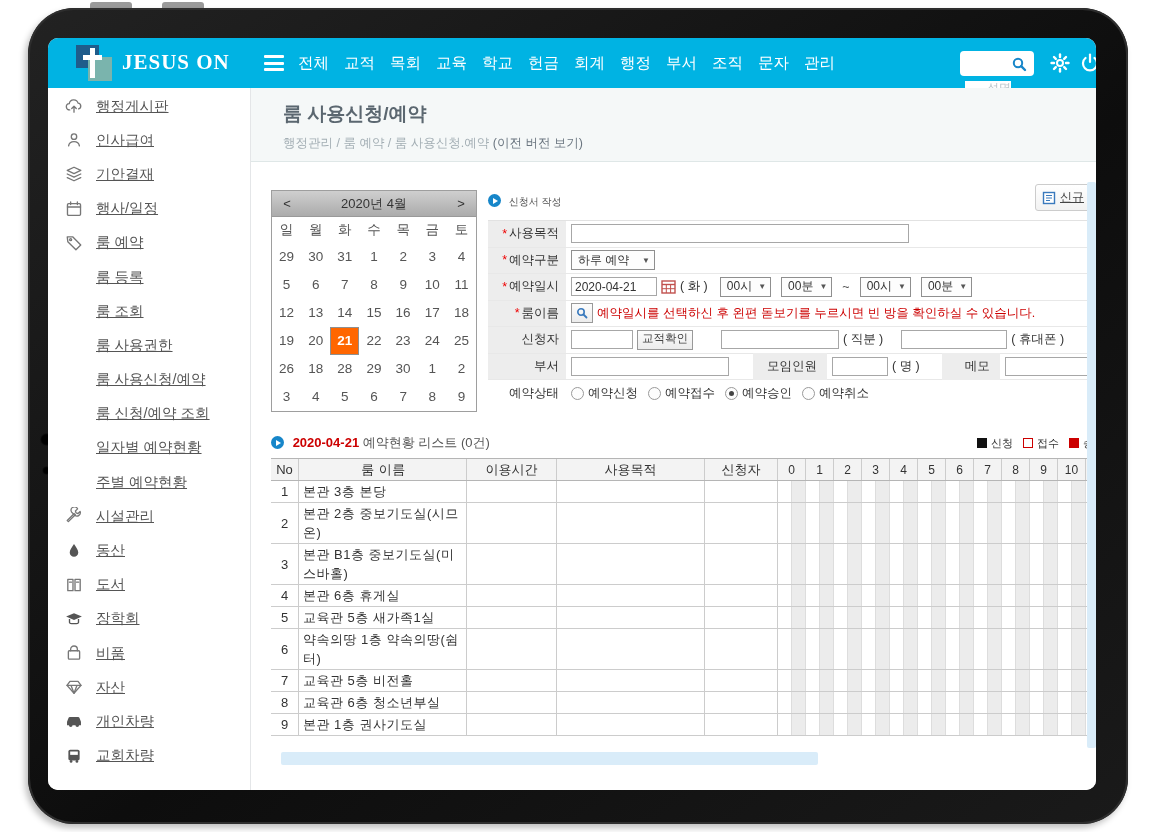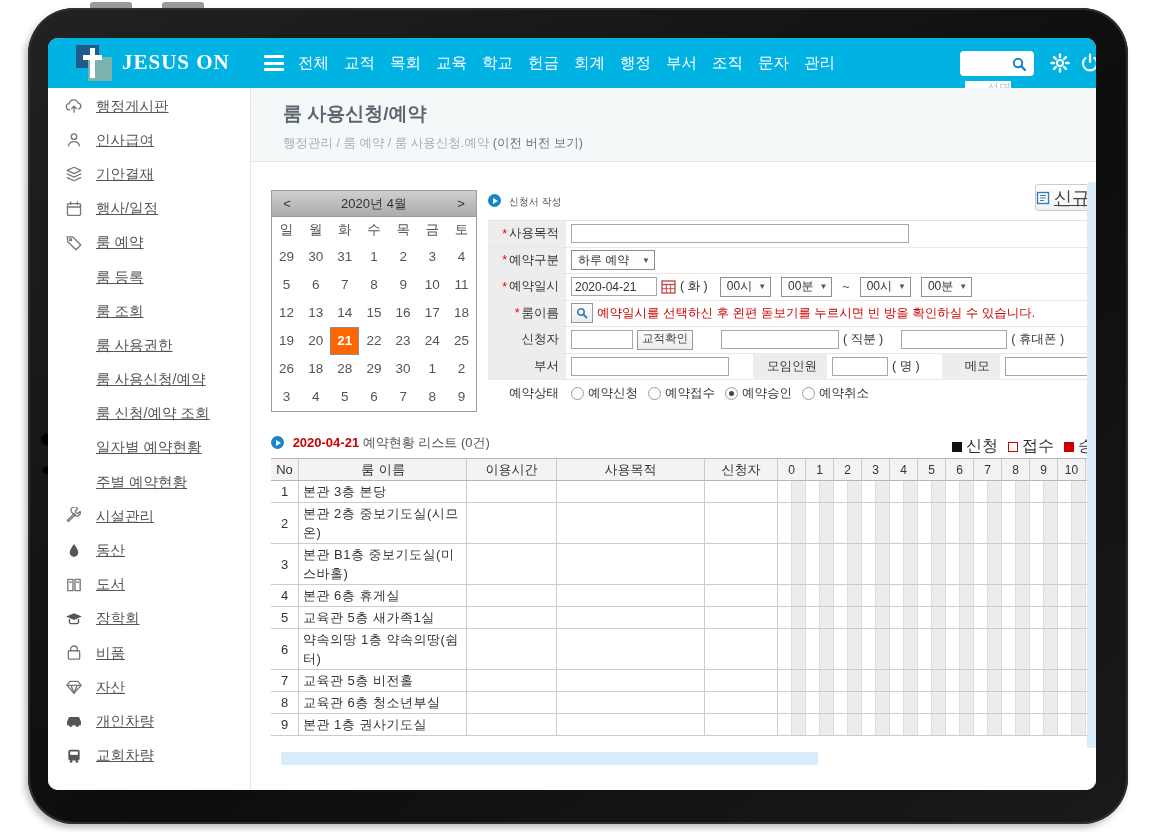--- a/index.html
+++ b/index.html
@@ -66,21 +66,21 @@
 
   
   .bullet { display:inline-block; width:13px; height:13px; border-radius:50%; background:#1786c9;
             position:relative; vertical-align:-2px; margin-right:5px; }
   .bullet::after { content:""; position:absolute; left:5px; top:3.5px; border-left:5px solid #fff;
                    border-top:3px solid transparent; border-bottom:3px solid transparent; }
 
   .form-title { position:absolute; left:237px; top:32px; font-size:10px; color:#555; }
   .new-btn { position:absolute; left:784px; top:22px; width:56px; height:27px; border:1px solid #ccc;
              background:linear-gradient(#fff,#f2f2f2); border-radius:3px; display:flex; align-items:center;
-             justify-content:center; gap:4px; font-size:18px; color:#444; cursor:pointer;text-decoration:underline; }
+             justify-content:center; gap:4px; font-size:12px; color:#444; cursor:pointer;text-decoration:underline; }
 
   
   .form-table { position:absolute; left:237px; top:58px; width:611px; border-top:1px solid #e2e2e2; }
   .f-row { display:flex; align-items:center; height:26.5px; border-bottom:1px solid #e8e8e8; }
   .f-label { width:78px; height:100%; background:#ededed; display:flex; align-items:center;
              justify-content:flex-end; padding-right:7px; font-size:12.5px; color:#333; flex:none; }
   .f-label .req { color:#e00; margin-right:2px; }
   .f-val { display:flex; align-items:center; gap:4px; padding-left:5px; font-size:12.5px; color:#333; flex:1; white-space:nowrap; }
   .inp { border:1px solid #a7a7a7; height:19px; font-size:12px; padding:0 3px; color:#333; background:#fff; }
   .sel { border:1px solid #8f8f8f; height:20px; display:inline-flex; align-items:center; gap:6px;
@@ -92,21 +92,21 @@
   .note-red { color:#cc0000; font-size:12.5px; font-weight:normal; }
   .radio { width:13px; height:13px; border-radius:50%; border:1px solid #9a9a9a; background:#fdfdfd;
            display:inline-block; position:relative; cursor:pointer; vertical-align:-2px; }
   .radio.checked::after { content:""; position:absolute; left:3px; top:3px; width:5px; height:5px;
                           border-radius:50%; background:#444; }
   .radio-lbl { font-size:12.5px; margin:0 10px 0 4px; }
 
   
   .list-title { position:absolute; left:20px; top:272px; font-size:13px; color:#555; }
   .list-title .dt { color:#cc0000; font-weight:bold; }
-  .legend { position:absolute; right:2px; top:274px; display:flex; align-items:center; gap:10px; font-size:16px; color:#333;text-align:center; }
+  .legend { position:absolute; right:2px; top:274px; display:flex; align-items:center; gap:10px; font-size:11px; color:#333;text-align:center; }
   .lg-sq { width:10px; height:10px; display:inline-block; margin-right:4px; vertical-align:-1px; }
   .lg-black { background:#111; }
   .lg-red-outline { background:#fff; border:1.5px solid #cc0000; }
   .lg-red { background:#cc0000; }
 
   
   .res-table { position:absolute; left:20px; top:296px; width:843px; font-size:13px; color:#333;
                border-top:1px solid #b5b5b5; }
   .t-row { display:flex; border-bottom:1px solid #ccc; background:#fff; }
   .t-row.head { background:#f3f3f3; border-bottom:1px solid #b5b5b5; }

